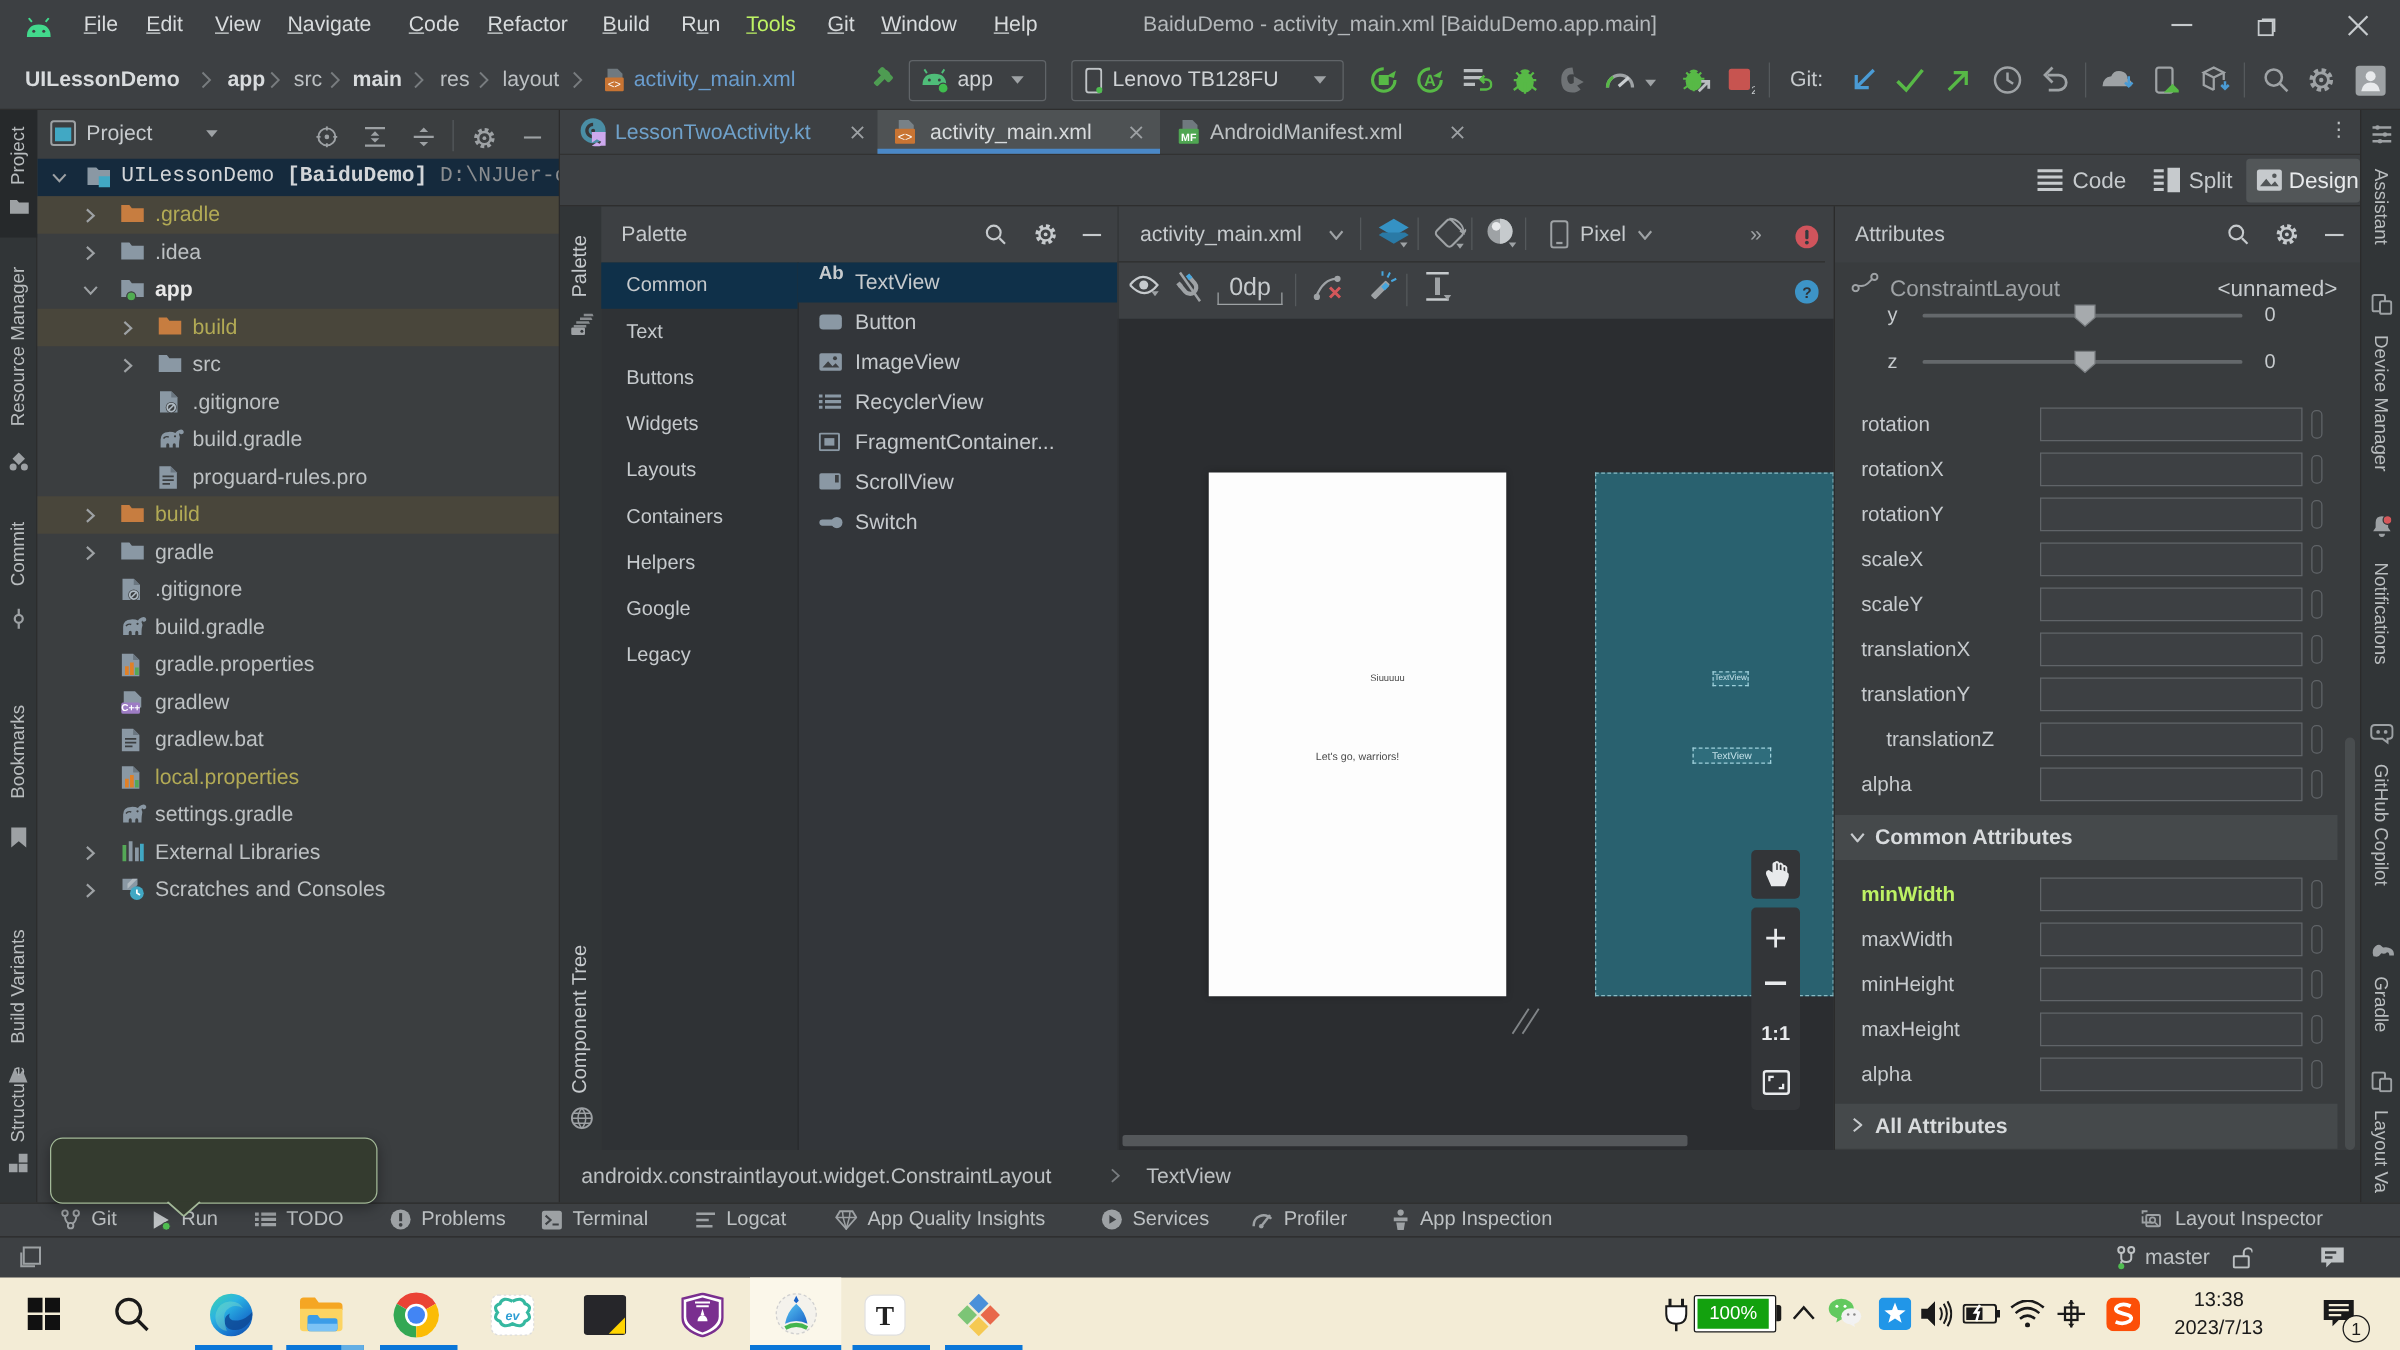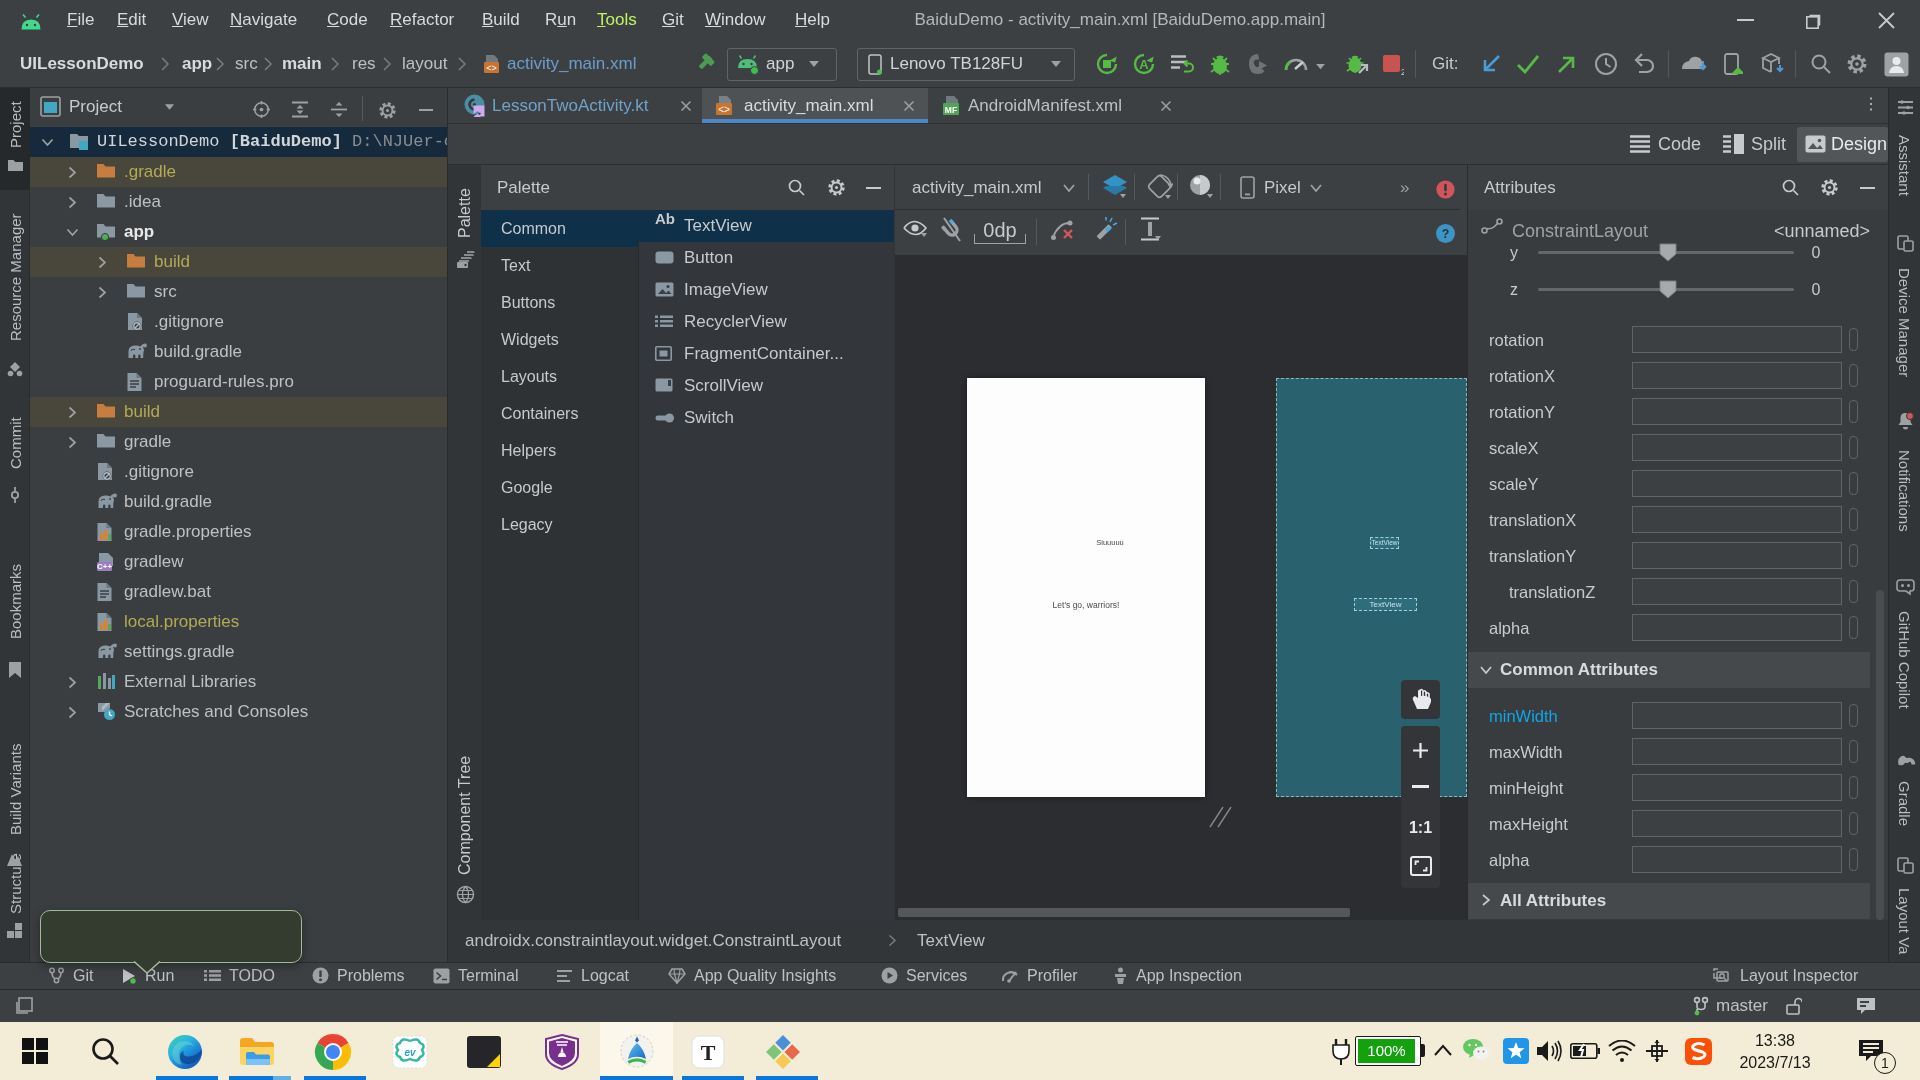--- a/index.html
+++ b/index.html
@@ -720,21 +720,21 @@
 <div class="a" style="left:1632px;top:578px;width:210px;height:27px;border:1px solid #606468;background:#3d4043;"></div>
 <div class="a" style="left:1849px;top:580px;width:9px;height:23px;border:1px solid #606468;border-radius:4px;"></div>
 <div class="a" style="left:1489px;top:610px;height:36px;line-height:36px;font-size:16.5px;color:#c6cacd;">alpha</div>
 <div class="a" style="left:1632px;top:614px;width:210px;height:27px;border:1px solid #606468;background:#3d4043;"></div>
 <div class="a" style="left:1849px;top:616px;width:9px;height:23px;border:1px solid #606468;border-radius:4px;"></div>
 <div class="a" style="left:1468px;top:652px;width:402px;height:36px;background:#45494b;"></div>
 <svg class="a" style="left:1480px;top:666px" width="12" height="8" viewBox="0 0 12 8">
       <path d="M1 1 L6 7 L11 1" stroke="#c6cacd" stroke-width="1.7" fill="none"></path>
     </svg>
 <div class="a" style="left:1500px;top:652px;height:36px;line-height:36px;font-size:17px;color:#d8dbdd;font-weight:bold;">Common Attributes</div>
-<div class="a" style="left:1489px;top:698px;height:36px;line-height:36px;font-size:16.5px;color:#0ea5e9;">minWidth</div>
+<div class="a" style="left:1489px;top:698px;height:36px;line-height:36px;font-size:16.5px;color:#bef264;font-weight:bold;">minWidth</div>
 <div class="a" style="left:1632px;top:702px;width:210px;height:27px;border:1px solid #606468;background:#3d4043;"></div>
 <div class="a" style="left:1849px;top:704px;width:9px;height:23px;border:1px solid #606468;border-radius:4px;"></div>
 <div class="a" style="left:1489px;top:734px;height:36px;line-height:36px;font-size:16.5px;color:#c6cacd;">maxWidth</div>
 <div class="a" style="left:1632px;top:738px;width:210px;height:27px;border:1px solid #606468;background:#3d4043;"></div>
 <div class="a" style="left:1849px;top:740px;width:9px;height:23px;border:1px solid #606468;border-radius:4px;"></div>
 <div class="a" style="left:1489px;top:770px;height:36px;line-height:36px;font-size:16.5px;color:#c6cacd;">minHeight</div>
 <div class="a" style="left:1632px;top:774px;width:210px;height:27px;border:1px solid #606468;background:#3d4043;"></div>
 <div class="a" style="left:1849px;top:776px;width:9px;height:23px;border:1px solid #606468;border-radius:4px;"></div>
 <div class="a" style="left:1489px;top:806px;height:36px;line-height:36px;font-size:16.5px;color:#c6cacd;">maxHeight</div>
 <div class="a" style="left:1632px;top:810px;width:210px;height:27px;border:1px solid #606468;background:#3d4043;"></div>

